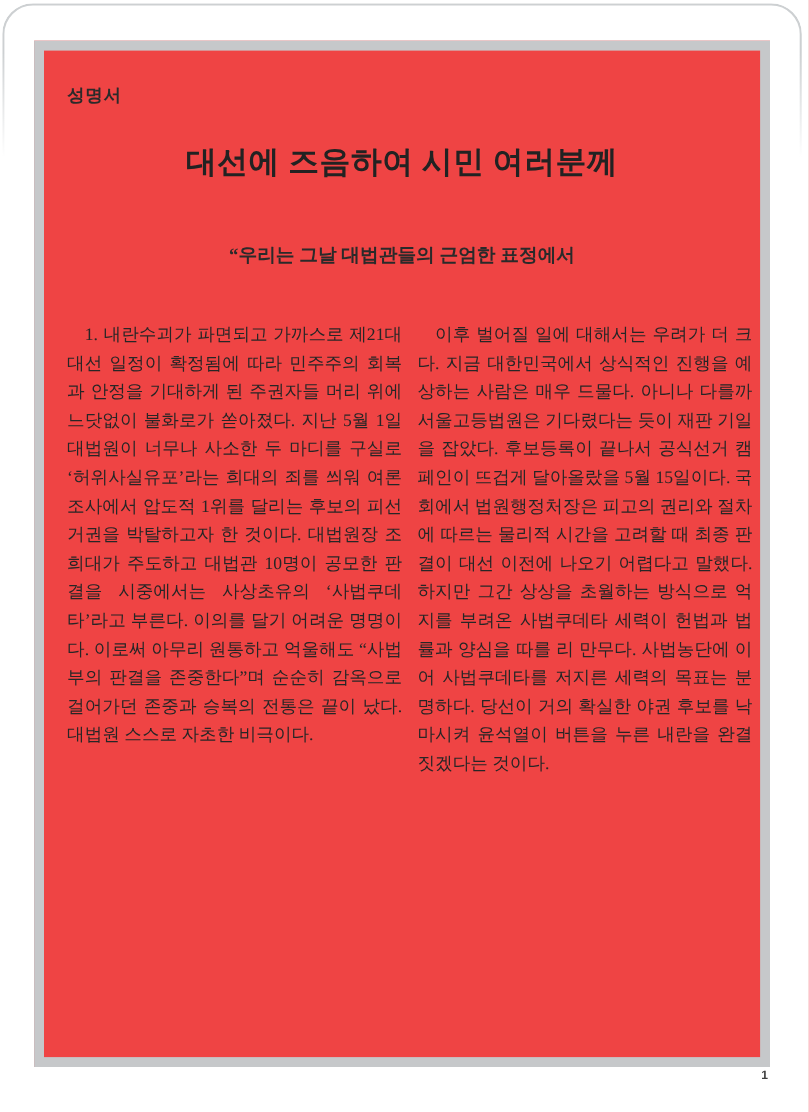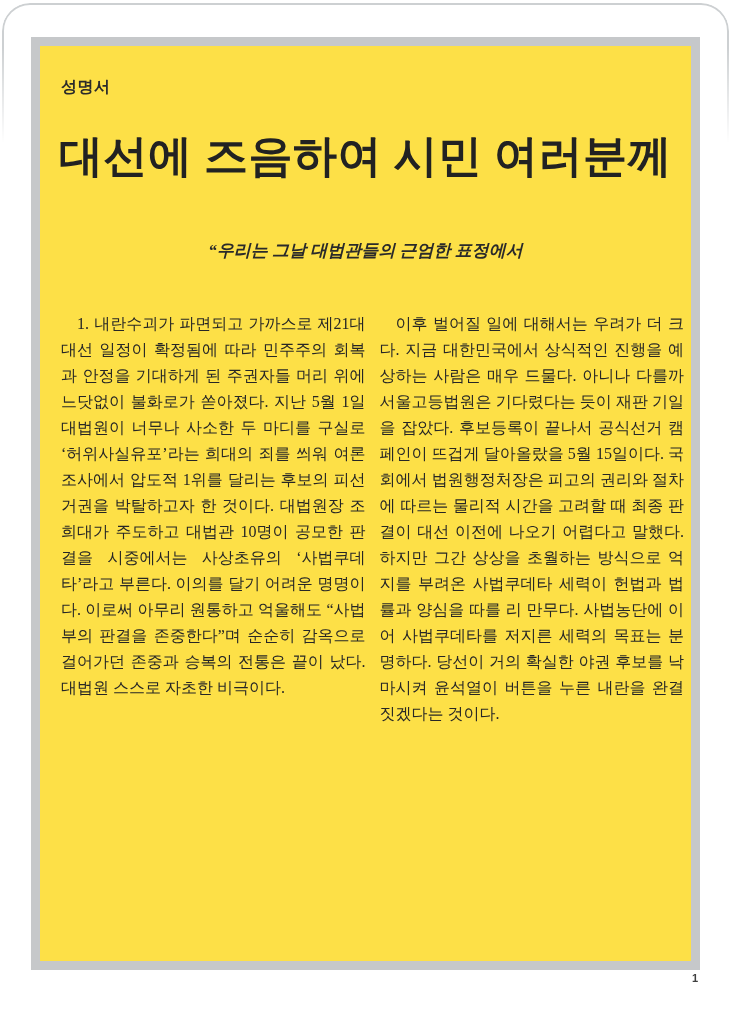--- a/index.html
+++ b/index.html
@@ -31,46 +31,45 @@
   }
   
   .frame {
     position: absolute;
     left: 31px;
     top: 37px;
     width: 669px;
     height: 933px;
     box-sizing: border-box;
     border: 9px solid #c6c8ca;
-    background: #fde047;
+    background: #ef4444;
   }
   .doc-label {
     margin: 31px 0 0 21px;
     font-size: 16px;
     font-weight: bold;
     color: #2a2a2a;
     letter-spacing: 0.5px;
   }
   .doc-title {
     margin: 34px 10px 0 10px;
     text-align: center;
-    font-size: 44px;
+    font-size: 28px;
     font-weight: bold;
     color: #222222;
     letter-spacing: 0.5px;
     line-height: 1.15;
   }
   .doc-quote {
     margin-top: 52px;
     text-align: center;
     font-size: 17px;
     font-weight: bold;
     color: #2a2a2a;
     line-height: 32px;
-    font-style: italic;
   }
   .columns {
     display: flex;
     gap: 14px;
     margin: 44px 7px 0 21px;
   }
   .col {
     flex: 1 1 0;
     min-width: 0;
     font-size: 16px;

